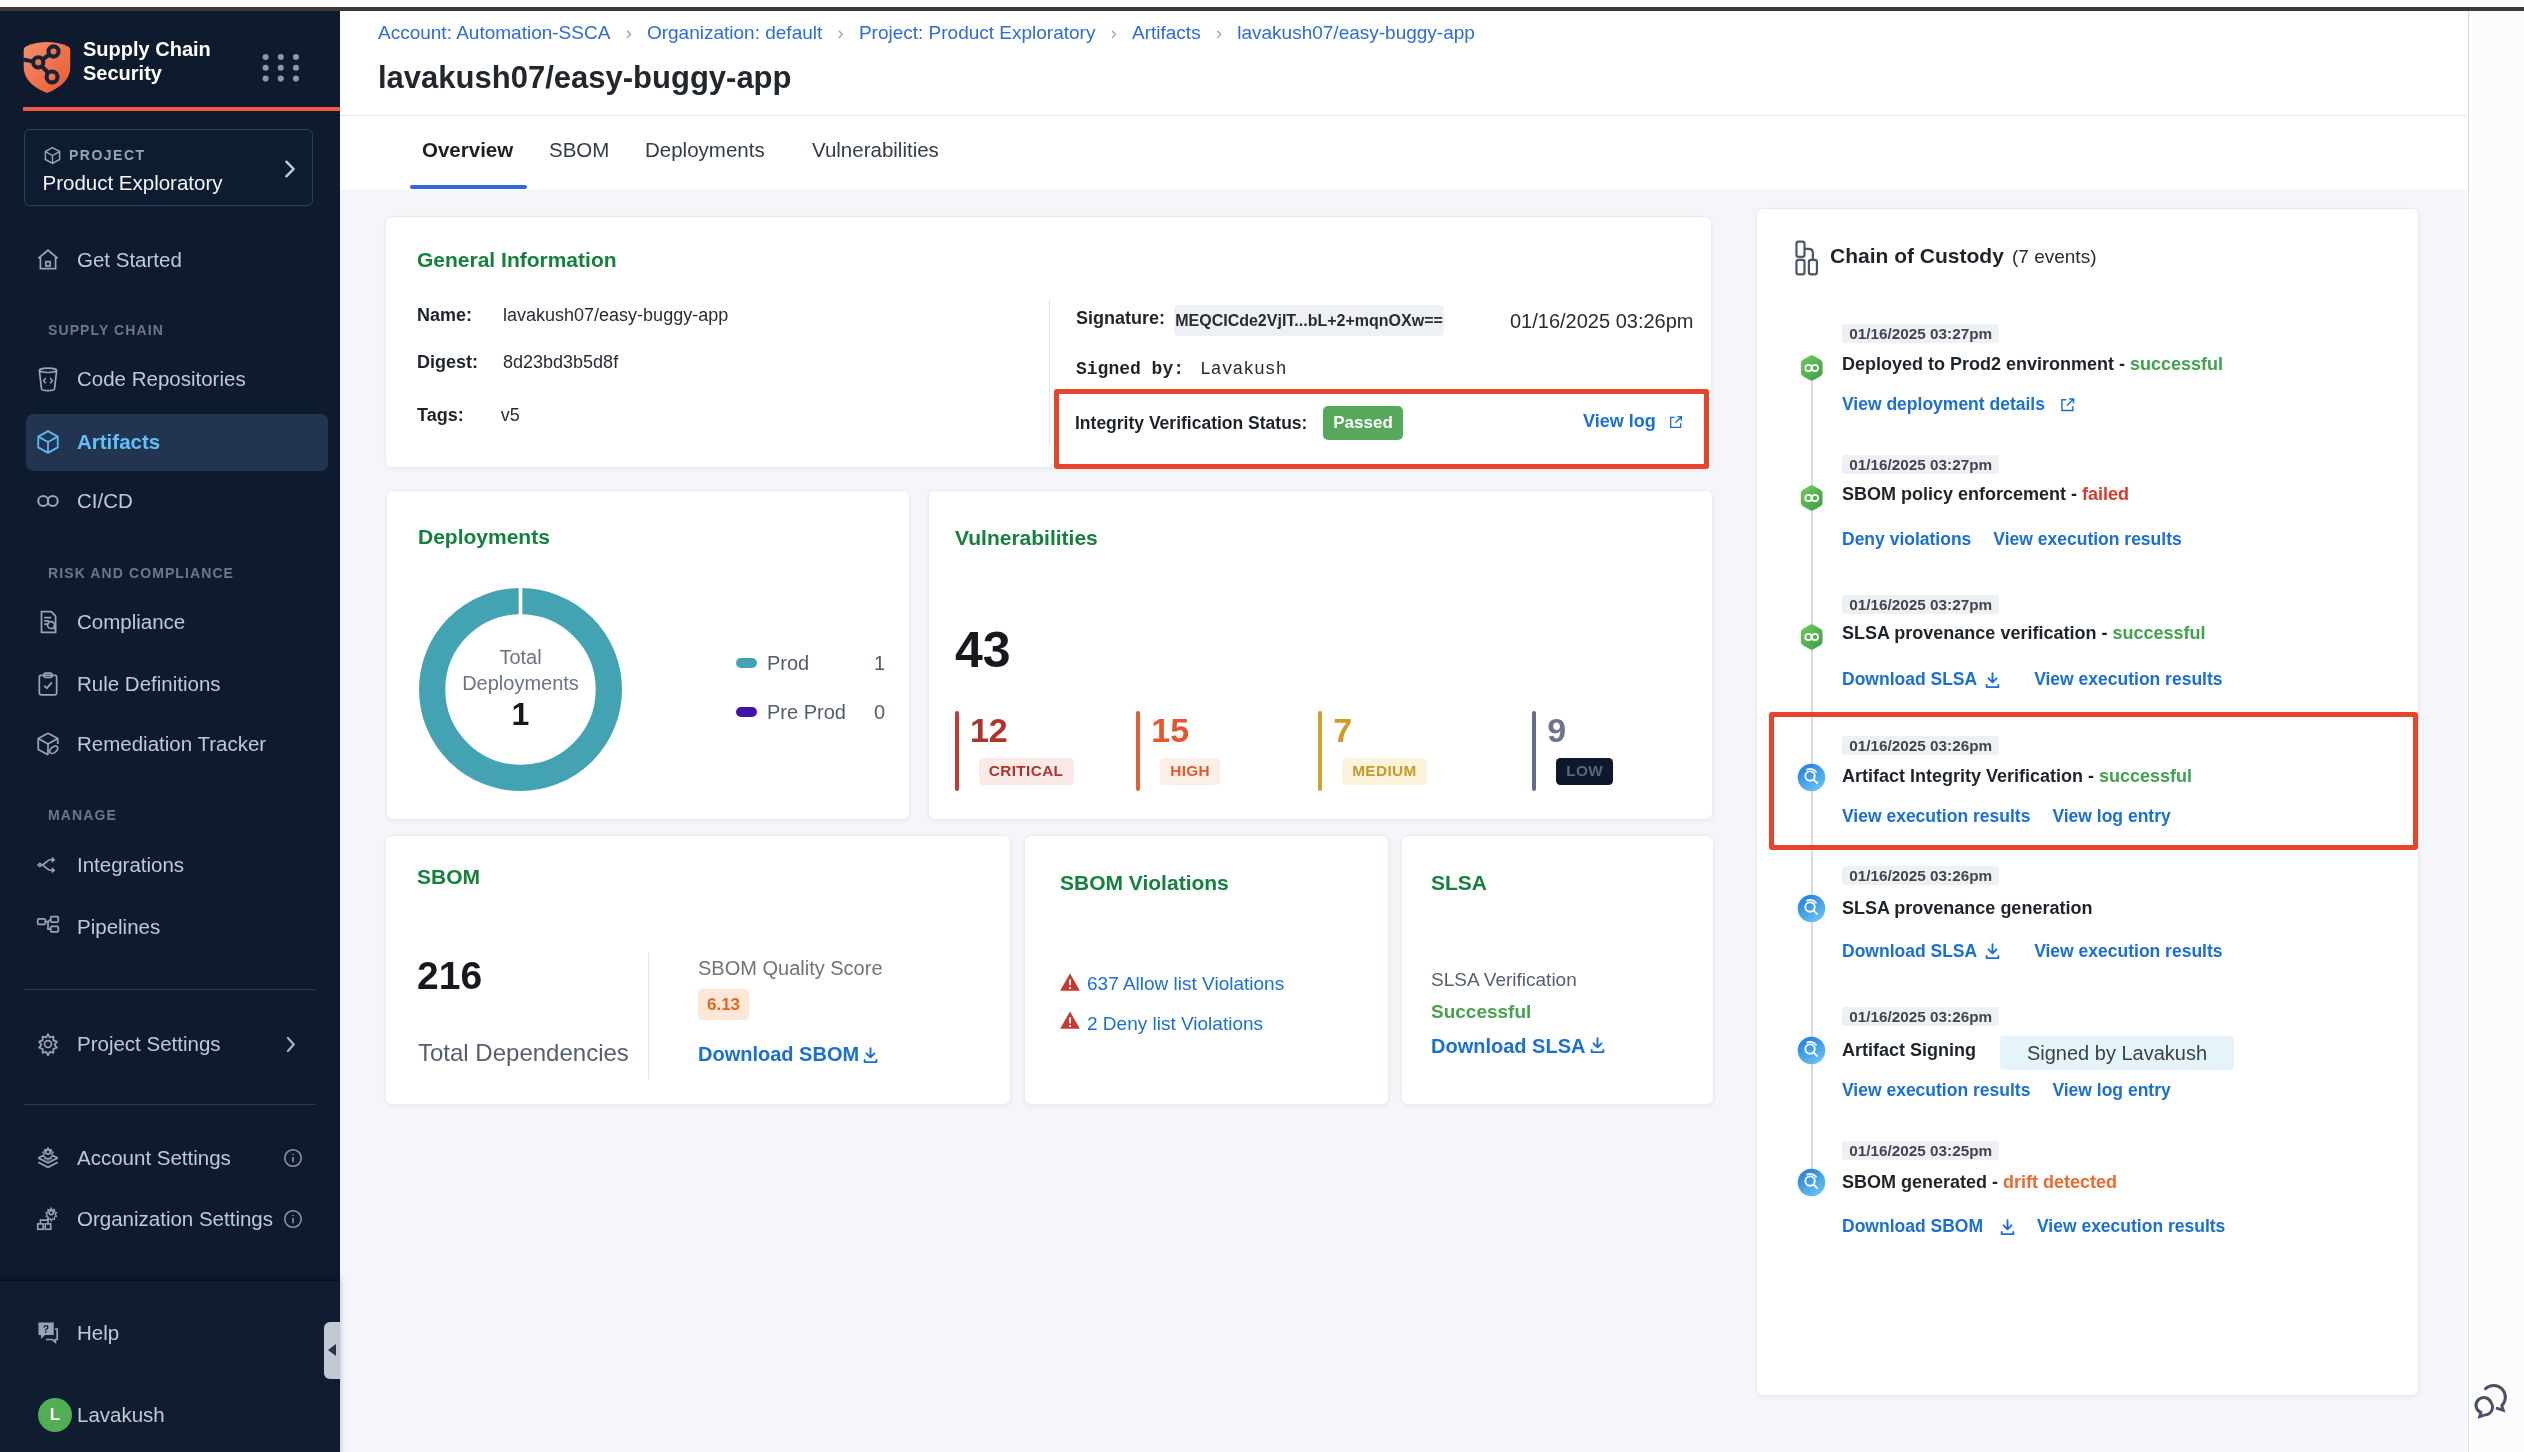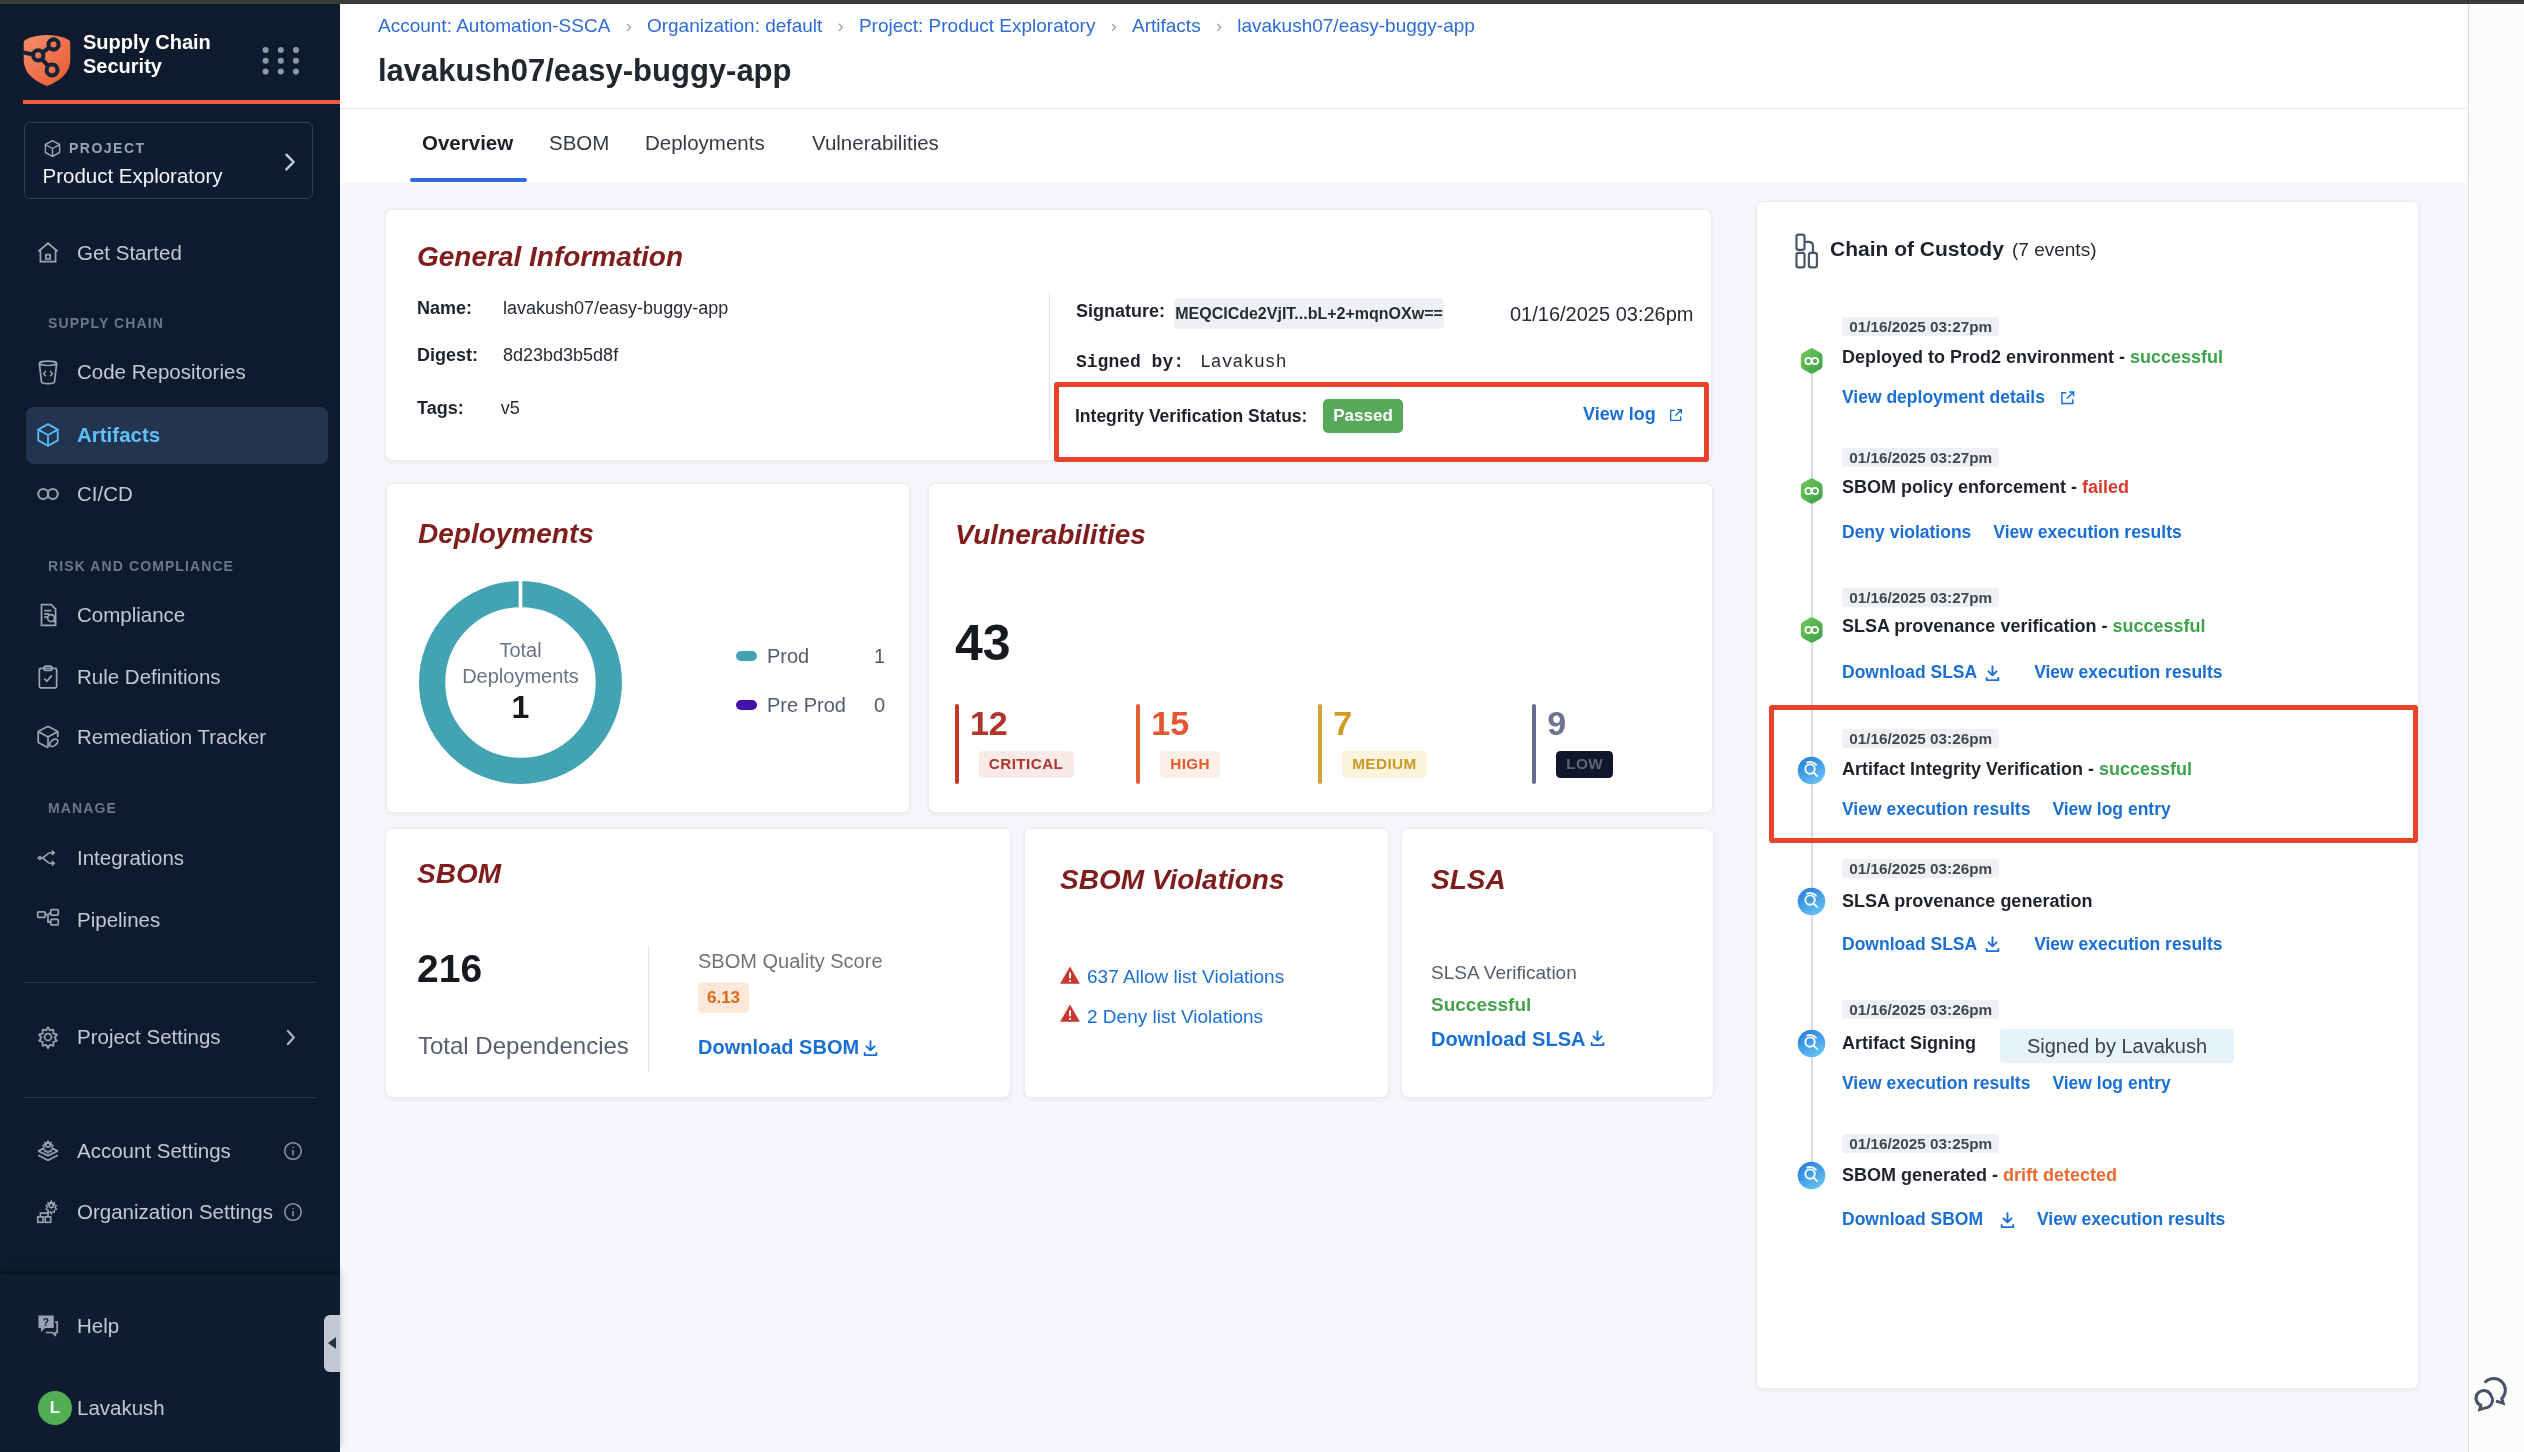--- a/index.html
+++ b/index.html
@@ -1,18 +1,18 @@
 <!DOCTYPE html>
 <html style="font-size:11.7px"><head>
 <meta charset="utf-8">
 <style>
 * { margin:0; padding:0; box-sizing:border-box; }
 html,body { width:2525px; height:1452px; font-family:"Liberation Sans", sans-serif; background:#fff; overflow:hidden; }
 .abs { position:absolute; }
-#stage { position:relative; width:2525px; height:1128px; background:#fff; }
+#stage { position:relative; width:2525px; height:1128px; background:#fff;margin-top:7px; }
 
 #topbar { left:0; top:0; width:2525px; height:3.7px; background:#3b3c3a; }
 
 #sidebar { left:0; top:3.7px; width:340px; height:1449px; background:#0e1b2e; color:#b8bfce; }
 #sb-logo { left:23.4px; top:31px; width:48px; height:51px; }
 #sb-title { left:83px; top:26px; font-size:20px; font-weight:bold; color:#fff; line-height:24px; }
 #sb-dots { left:262px; top:42px; }
 #sb-orange { left:23.4px; top:96px; width:317px; height:4.4px; background:#ef5b41; }
 #sb-proj { left:24px; top:118px; width:289px; height:77px; border:1.1px solid #323f57; border-radius:5.8px; background:#0d1c31;padding-left:28px; }
 .nav { left:0; width:340px; height:57px; }
@@ -25,21 +25,21 @@
 #main { left:340px; top:3.7px; width:2127px; height:1449px; background:#fff; }
 #rightstrip { left:2468px; top:3.7px; width:57px; height:1449px; background:#fcfcfd; border-left:0.7px solid #d9dce3; }
 #hdr-div { left:340px; top:108px; width:2127px; height:0.7px; background:#e3e5e9; }
 #crumbs { left:378px; top:14.6px; font-size:19px; color:#7c8596; }
 #crumbs a { color:#2e6bd6; text-decoration:none; }
 #pgtitle { left:378px; top:53px; font-size:31px; font-weight:bold; color:#22262d; }
 .tab { position:absolute; top:131px; font-size:20.5px; color:#343b47; }
 #tab-underline { left:410px; top:178px; width:117px; height:4.4px; background:#2e6bd6; border-radius:2.2px; }
 #content { left:340px; top:183px; width:2127px; height:1269px; background:#f4f6f9; }
 .card { position:absolute; background:#fff; border:0.7px solid #eaecef; border-radius:7.3px; box-shadow:0 1.5px 4.4px rgba(40,50,70,.05); }
-.ctitle { position:absolute; font-size:28px; font-weight:bold; color:#7f1d1d;font-style:italic; }
+.ctitle { position:absolute; font-size:21px; font-weight:bold; color:#15803d; }
 a.blue { color:#1a6fd4; text-decoration:none; font-weight:bold; }
 .csep { color:#9aa1ae; margin:0 15.3px; font-size:18px; }
 .gi-row { font-size:18px; color:#272c34; }
 .gi-row b { color:#1e232b; }
 .redbox { border:5.1px solid #e8432b; border-radius:2.9px; }
 .vuln { position:absolute; top:220px; width:183px; height:80px; }
 .vbar { position:absolute; left:0; top:0; width:4.4px; height:80px; border-radius:2.2px; }
 .vnum { position:absolute; left:15.3px; top:0px; font-size:34px; font-weight:bold; }
 .vlab { position:absolute; left:24px; top:47px; font-size:15.3px; font-weight:bold; padding:4.4px 10.2px; border-radius:4.4px; letter-spacing:0.4px; }
 .dlic { width:19px; height:19px; }

